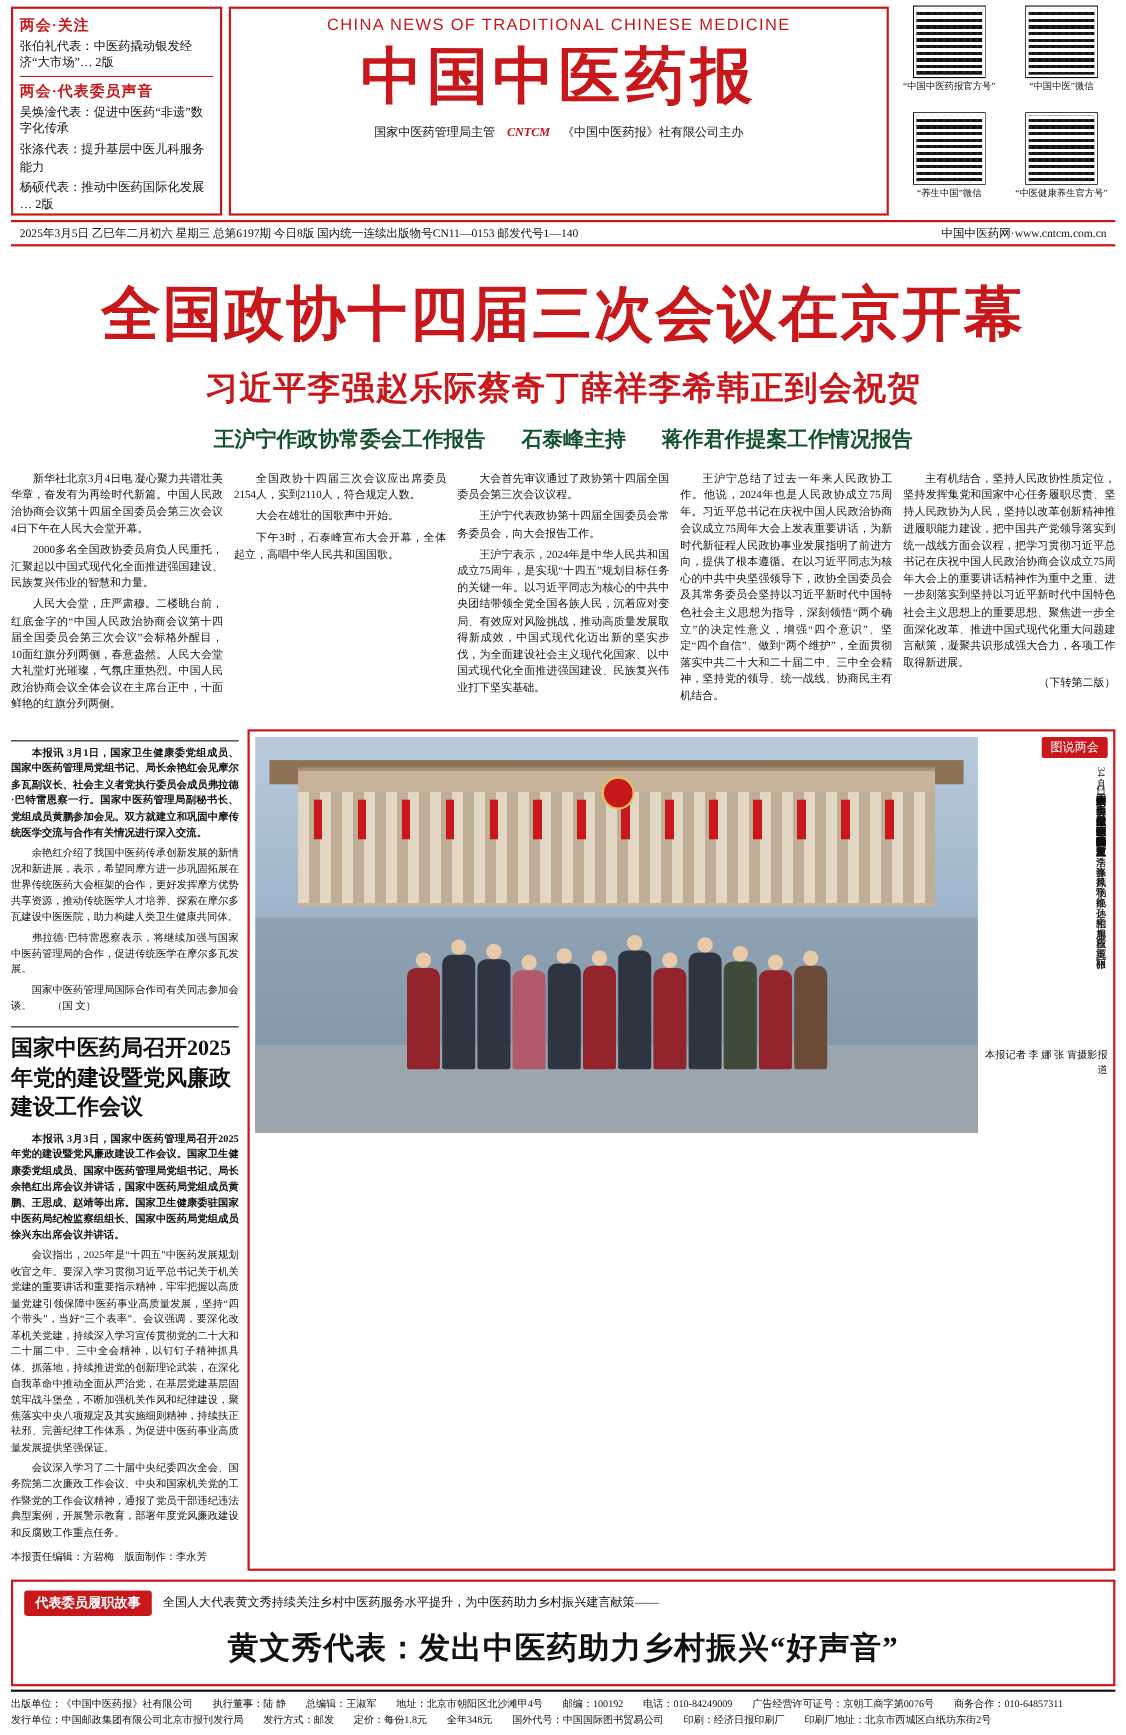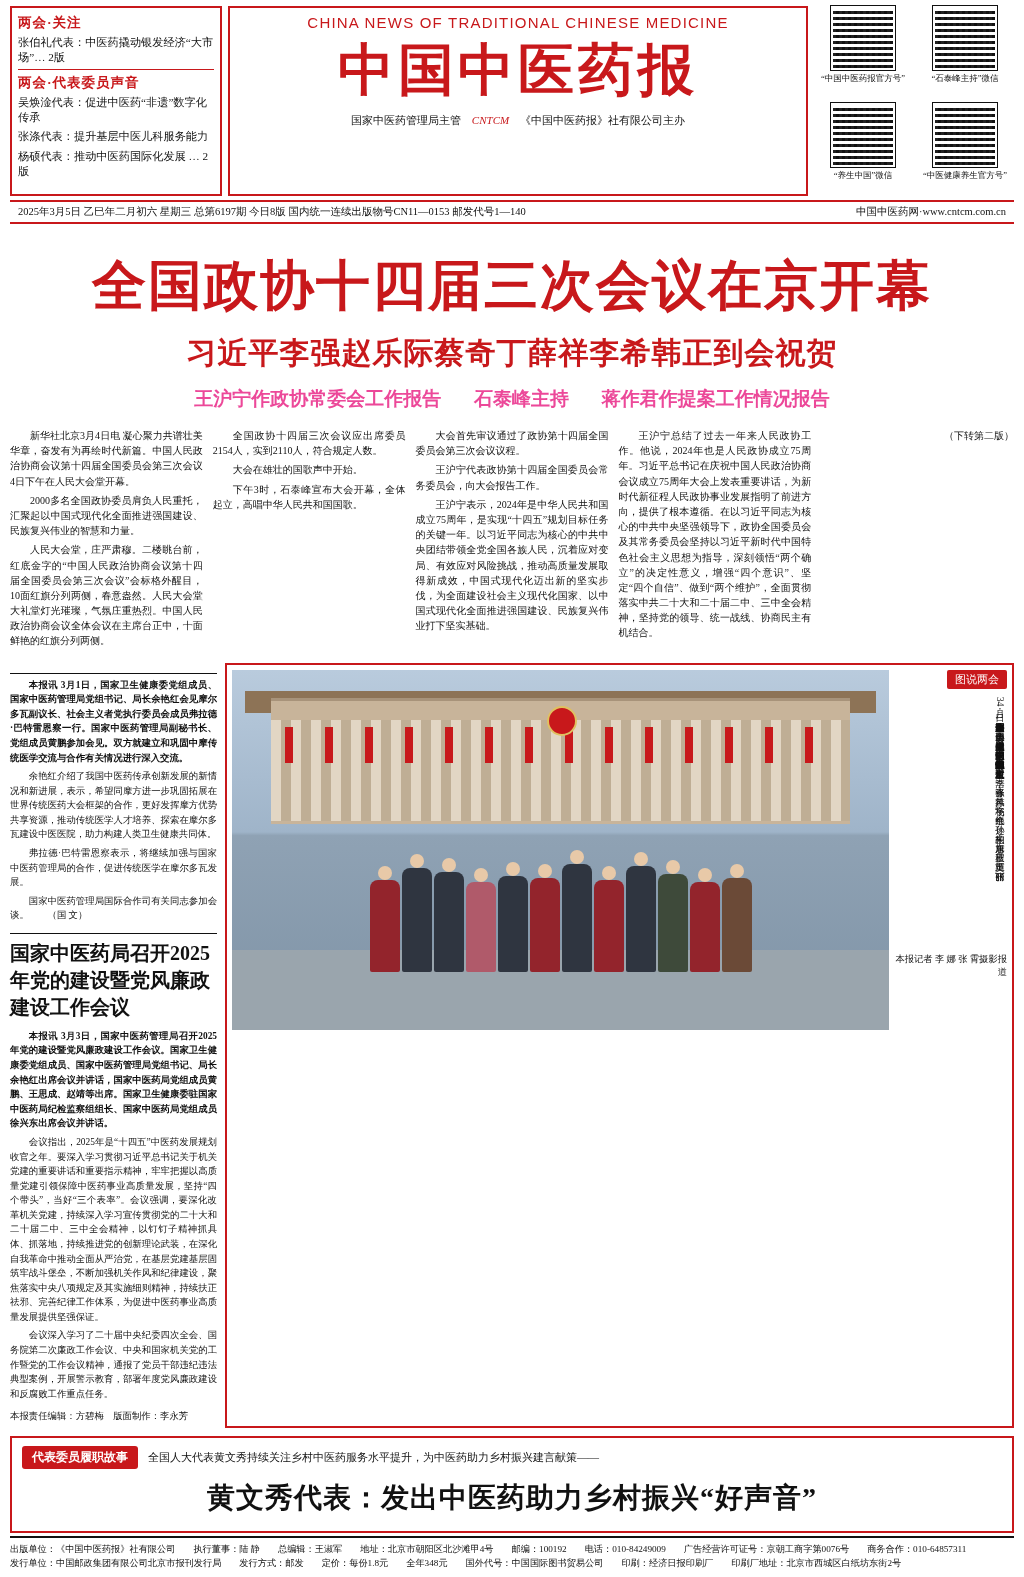--- a/index.html
+++ b/index.html
@@ -1,46 +1,46 @@
 <!DOCTYPE html>
 <html><head>
 <meta charset="utf-8">
 <style>
   html,body{margin:0;padding:0;background:#fff;}
   body{width:1024px;height:1577px;font-family:"Liberation Serif",serif;color:#111;}
   .page{position:relative;width:1024px;height:1577px;box-sizing:border-box;padding:6px 10px;}
 
   
   .masthead{display:flex;gap:6px;align-items:stretch;height:190px;}
-  .mh-left{width:212px;border:2px solid #c8181b;box-sizing:border-box;padding:4px 6px;}
+  .mh-left{width:192px;border:2px solid #c8181b;box-sizing:border-box;padding:4px 6px;}
   .mh-left .hl{color:#c8181b;font-weight:bold;font-size:13.5px;letter-spacing:1px;margin:2px 0 3px;}
   .mh-left .it{font-size:11.2px;line-height:1.35;margin-bottom:4px;color:#111;}
   .mh-left .divider{border-top:1px solid #c8181b;margin:4px 0;}
   .mh-center{flex:1;border:2px solid #c8181b;box-sizing:border-box;position:relative;overflow:hidden;}
   .mh-center .eng{text-align:center;font-size:15px;letter-spacing:1.2px;color:#c8181b;margin-top:6px;font-family:"Liberation Sans",sans-serif;}
   .mh-center .title{text-align:center;font-size:56px;font-weight:bold;color:#c8181b;letter-spacing:4px;margin-top:10px;line-height:1;
       font-family:"DejaVu Serif",serif;}
   .mh-center .subline{text-align:center;font-size:11px;color:#111;margin-top:16px;}
-  .mh-center .subline .logo{display:inline-block;color:#c8181b;font-style:italic;font-weight:normal;margin:0 8px;}
+  .mh-center .subline .logo{display:inline-block;color:#c8181b;font-style:italic;font-weight:bold;margin:0 8px;}
   .mh-right{width:200px;display:flex;flex-direction:column;gap:4px;}
   .qr-row{display:flex;gap:4px;flex:1;}
   .qr-cell{flex:1;display:flex;flex-direction:column;align-items:center;justify-content:flex-start;}
   .qr-box{width:60px;height:60px;background:
      repeating-linear-gradient(0deg,#111 0 3px,#fff 3px 6px),
      repeating-linear-gradient(90deg,#111 0 3px,transparent 3px 6px);
      background-blend-mode:screen;border:2px solid #fff;box-shadow:0 0 0 1px #111;position:relative;}
   .qr-box.green{filter:hue-rotate(60deg);}
   .qr-cap{font-size:8.5px;margin-top:3px;text-align:center;line-height:1.2;}
   .mh-info{display:flex;justify-content:space-between;font-size:10.5px;border-top:2px solid #c8181b;border-bottom:2px solid #c8181b;padding:3px 8px;margin-top:4px;}
 
   
   .headline{text-align:center;margin-top:26px;}
   .h1{color:#c8181b;font-size:54px;font-weight:bold;letter-spacing:2px;font-family:"DejaVu Serif",serif;}
   .h2{color:#c8181b;font-size:30px;font-weight:bold;letter-spacing:1px;margin-top:10px;}
-  .h3{color:#ec4899;font-size:19px;font-weight:bold;margin-top:12px;}
+  .h3{color:#14532d;font-size:19px;font-weight:bold;margin-top:12px;}
   .h3 span{margin:0 14px;}
 
   
   .topcols{display:flex;gap:10px;margin-top:16px;font-size:10px;line-height:1.52;text-align:justify;}
   .topcols .col{flex:1;}
   .topcols .col p{margin:0 0 4px;}
   .indent{text-indent:2em;}
 
   
   .mid{display:flex;gap:8px;margin-top:10px;}
@@ -113,21 +113,21 @@
     </div>
 
     <div class="mh-right">
       <div class="qr-row">
         <div class="qr-cell">
           <div class="qr-box"></div>
           <div class="qr-cap">“中国中医药报官方号”</div>
         </div>
         <div class="qr-cell">
           <div class="qr-box green"></div>
-          <div class="qr-cap">“石泰峰主持”微信</div>
+          <div class="qr-cap">“中国中医”微信</div>
         </div>
       </div>
       <div class="qr-row">
         <div class="qr-cell">
           <div class="qr-box"></div>
           <div class="qr-cap">“养生中国”微信</div>
         </div>
         <div class="qr-cell">
           <div class="qr-box green"></div>
           <div class="qr-cap">“中医健康养生官方号”</div>
@@ -164,20 +164,21 @@
     </div>
     <div class="col">
       <p class="indent">大会首先审议通过了政协第十四届全国委员会第三次会议议程。</p>
       <p class="indent">王沪宁代表政协第十四届全国委员会常务委员会，向大会报告工作。</p>
       <p class="indent">王沪宁表示，2024年是中华人民共和国成立75周年，是实现“十四五”规划目标任务的关键一年。以习近平同志为核心的中共中央团结带领全党全国各族人民，沉着应对变局、有效应对风险挑战，推动高质量发展取得新成效，中国式现代化迈出新的坚实步伐，为全面建设社会主义现代化国家、以中国式现代化全面推进强国建设、民族复兴伟业打下坚实基础。</p>
     </div>
     <div class="col">
       <p class="indent">王沪宁总结了过去一年来人民政协工作。他说，2024年也是人民政协成立75周年。习近平总书记在庆祝中国人民政治协商会议成立75周年大会上发表重要讲话，为新时代新征程人民政协事业发展指明了前进方向，提供了根本遵循。在以习近平同志为核心的中共中央坚强领导下，政协全国委员会及其常务委员会坚持以习近平新时代中国特色社会主义思想为指导，深刻领悟“两个确立”的决定性意义，增强“四个意识”、坚定“四个自信”、做到“两个维护”，全面贯彻落实中共二十大和二十届二中、三中全会精神，坚持党的领导、统一战线、协商民主有机结合。</p>
     </div>
     <div class="col">
+      <p class="indent">主有机结合，坚持人民政协性质定位，坚持发挥集党和国家中心任务履职尽责、坚持人民政协为人民，坚持以改革创新精神推进履职能力建设，把中国共产党领导落实到统一战线方面会议程，把学习贯彻习近平总书记在庆祝中国人民政治协商会议成立75周年大会上的重要讲话精神作为重中之重、进一步刻落实到坚持以习近平新时代中国特色社会主义思想上的重要思想、聚焦进一步全面深化改革、推进中国式现代化重大问题建言献策，凝聚共识形成强大合力，各项工作取得新进展。</p>
       <p style="text-align:right">（下转第二版）</p>
     </div>
   </div>
 
   <div class="mid">
     <div class="leftcol">
       <div class="rule"></div>
       <div class="art-body">
         <p class="lead">本报讯  3月1日，国家卫生健康委党组成员、国家中医药管理局党组书记、局长余艳红会见摩尔多瓦副议长、社会主义者党执行委员会成员弗拉德·巴特雷恩察一行。国家中医药管理局副秘书长、党组成员黄鹏参加会见。双方就建立和巩固中摩传统医学交流与合作有关情况进行深入交流。</p>
         <p>余艳红介绍了我国中医药传承创新发展的新情况和新进展，表示，希望同摩方进一步巩固拓展在世界传统医药大会框架的合作，更好发挥摩方优势共享资源，推动传统医学人才培养、探索在摩尔多瓦建设中医医院，助力构建人类卫生健康共同体。</p>

